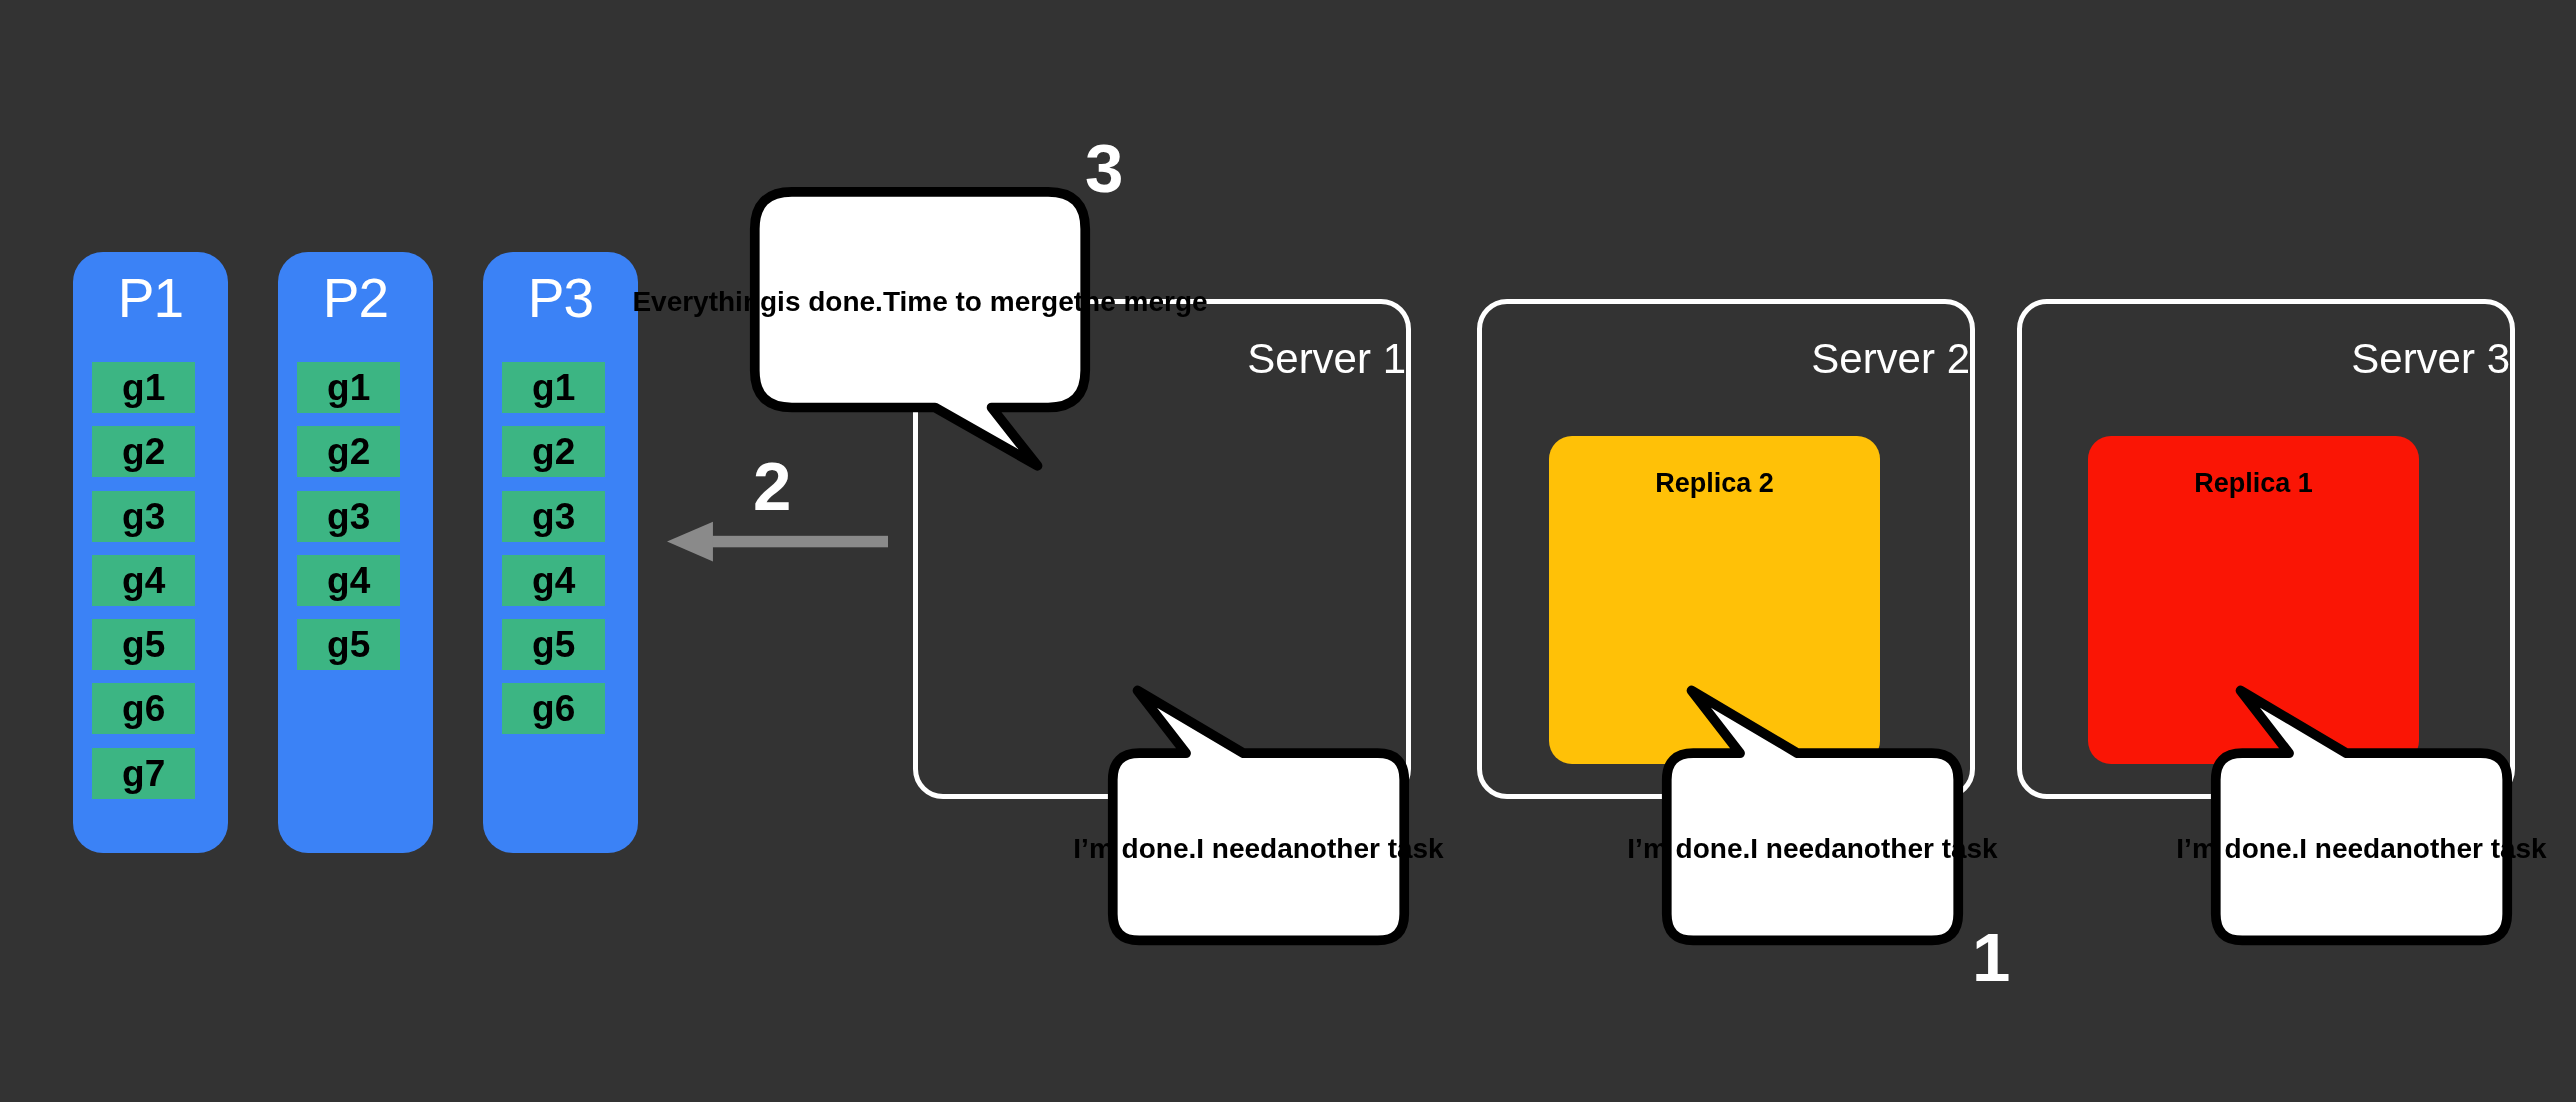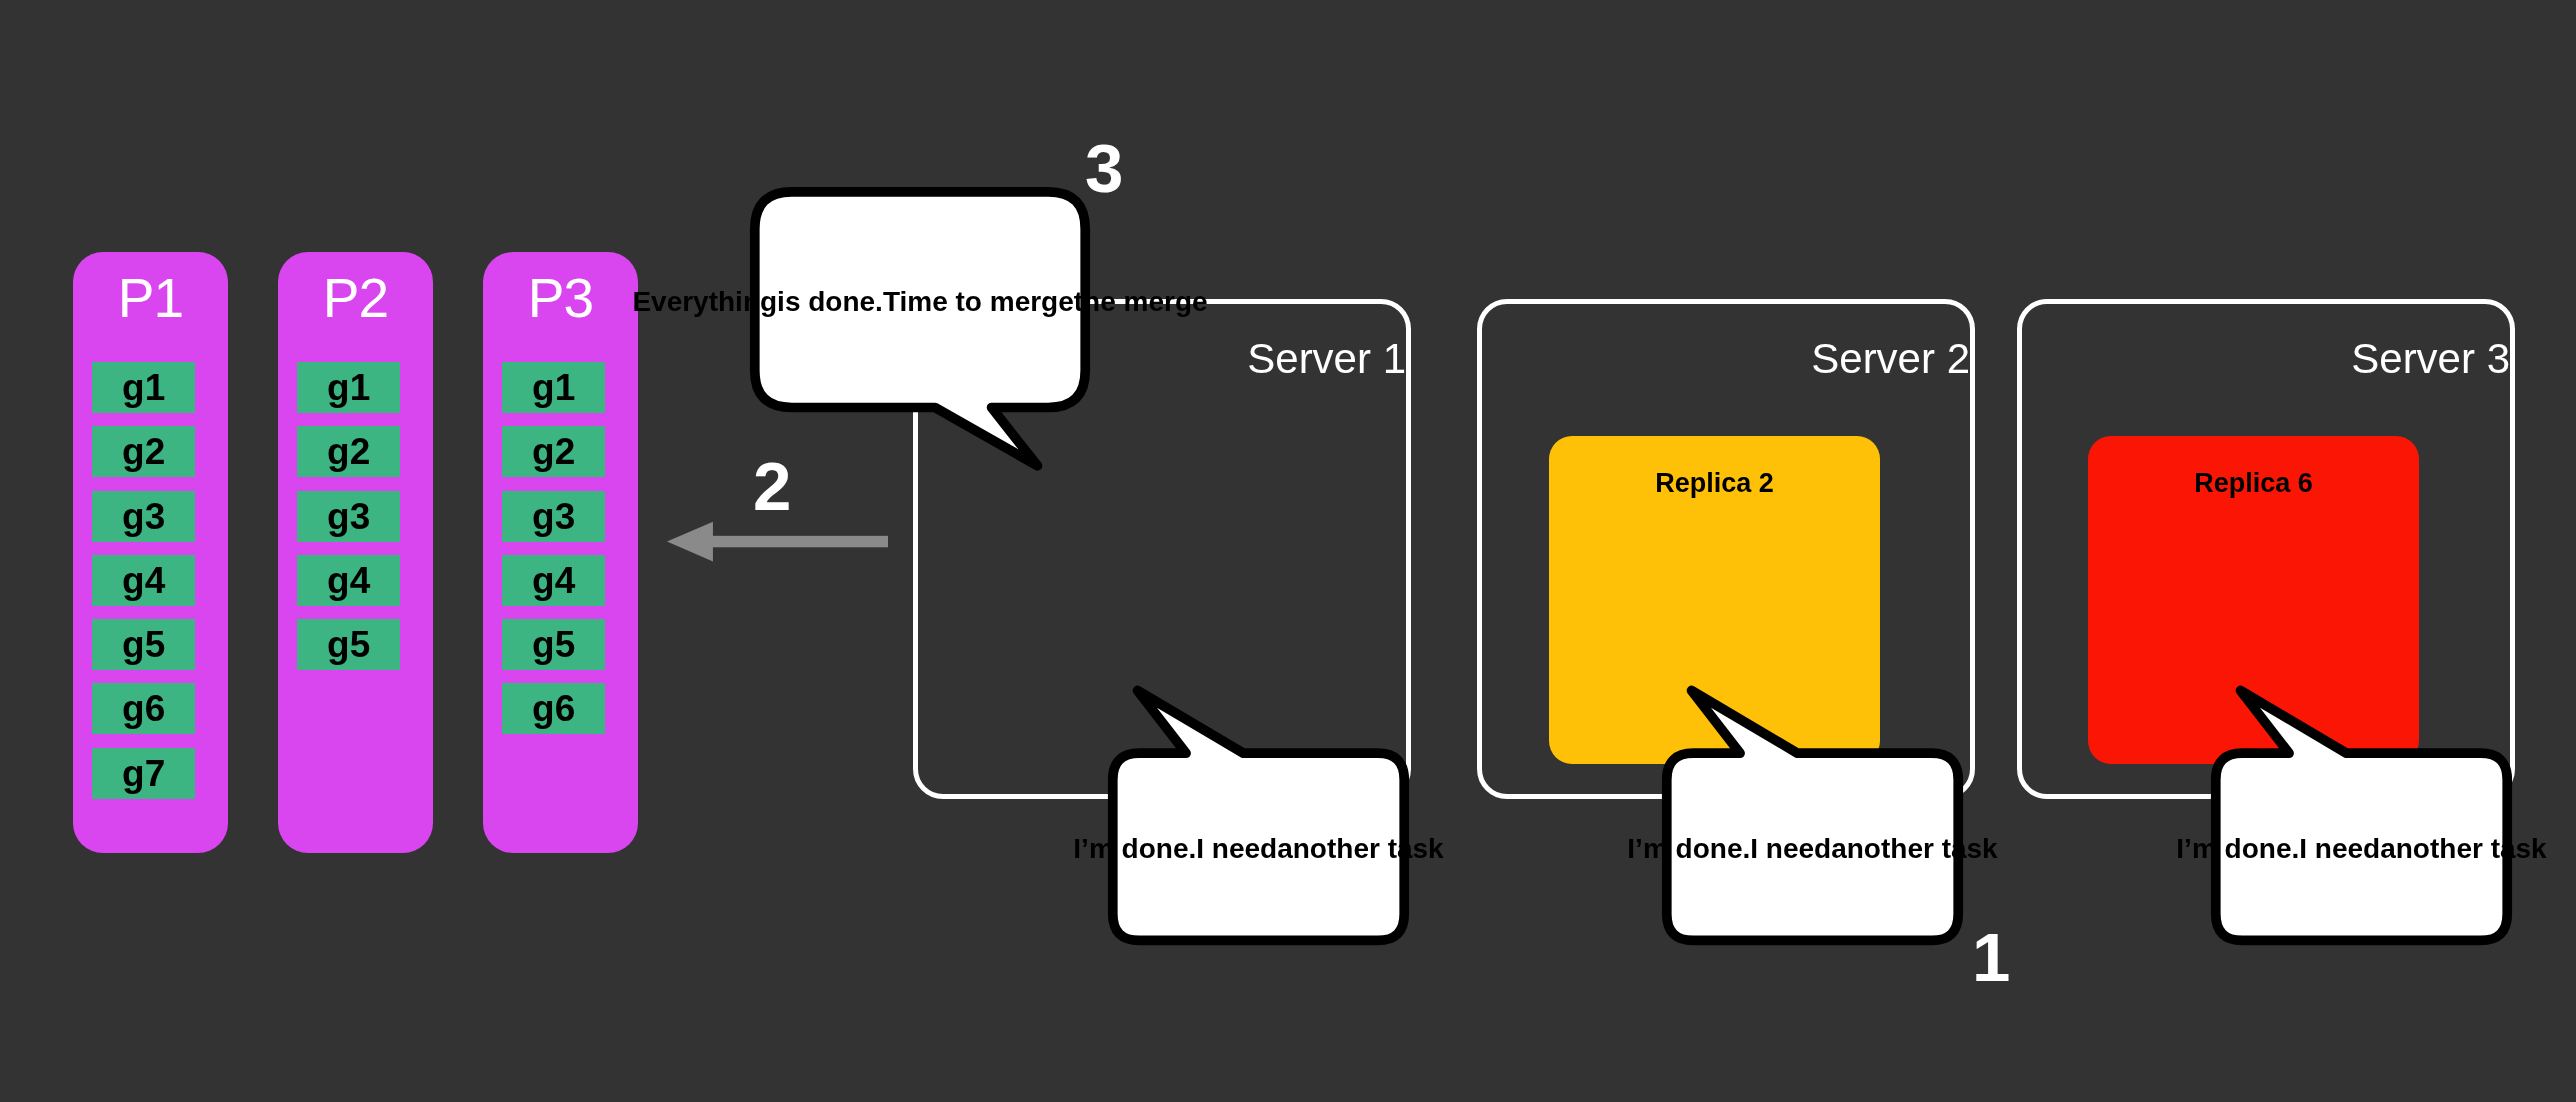--- a/index.html
+++ b/index.html
@@ -12,21 +12,21 @@
     width: 2576px;
     height: 1102px;
     background: #333333;
     overflow: hidden;
     font-family: "Liberation Sans", sans-serif;
   }
 
   
   .partition {
     position: absolute;
-    background: #d946ef;
+    background: #3b82f6;
     border-radius: 30px;
     box-sizing: border-box;
     padding: 8px;
   }
   .partition-title {
     position: absolute;
     left: 0;
     right: 0;
     top: 19.4px;
     text-align: center;
@@ -194,21 +194,21 @@
     <div class="server-title">Server 2</div>
   </div>
   <div class="replica" style="left:1549px; top:436px; width:331px; height:328px; background:#ffc107;">
     <div class="replica-label">Replica 2</div>
   </div>
 
   <div class="server" style="left:2017px; top:299px; width:498px; height:500px;">
     <div class="server-title">Server 3</div>
   </div>
   <div class="replica" style="left:2088px; top:436px; width:331px; height:328px; background:#fa1505;">
-    <div class="replica-label">Replica 6</div>
+    <div class="replica-label">Replica 1</div>
   </div>
 
   <div class="bubble" style="left:753px; top:190px; width:334px; height:283px;">
     <svg width="334" height="283" viewBox="0 0 378 320">
       <path d="M 44,2 L 334,2 Q 376,2 376,44 L 376,204 Q 376,246 334,246
                L 270,246 L 322,312 L 206,246 L 44,246 Q 2,246 2,204
                L 2,44 Q 2,2 44,2 Z" fill="#ffffff" stroke="#000000" stroke-width="11" stroke-linejoin="round"></path>
     </svg>
     <div class="bubble-text" style="top:25px; height:173px; font-size:28px;">
       <span class="ln">Everything</span>

